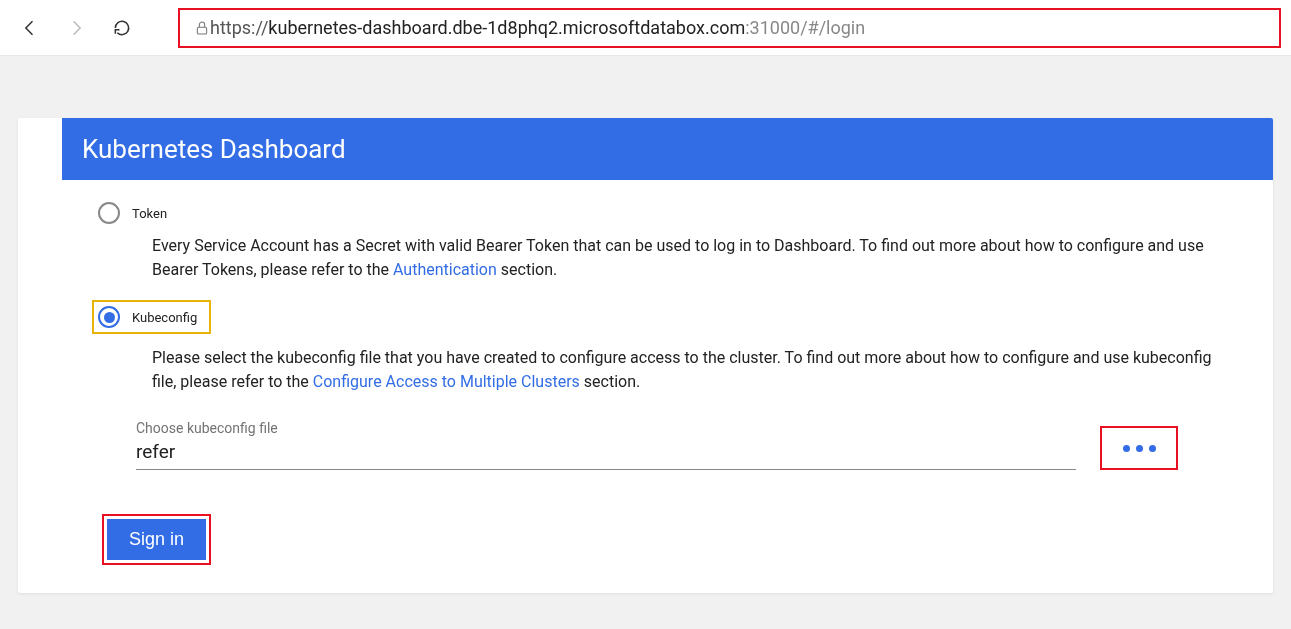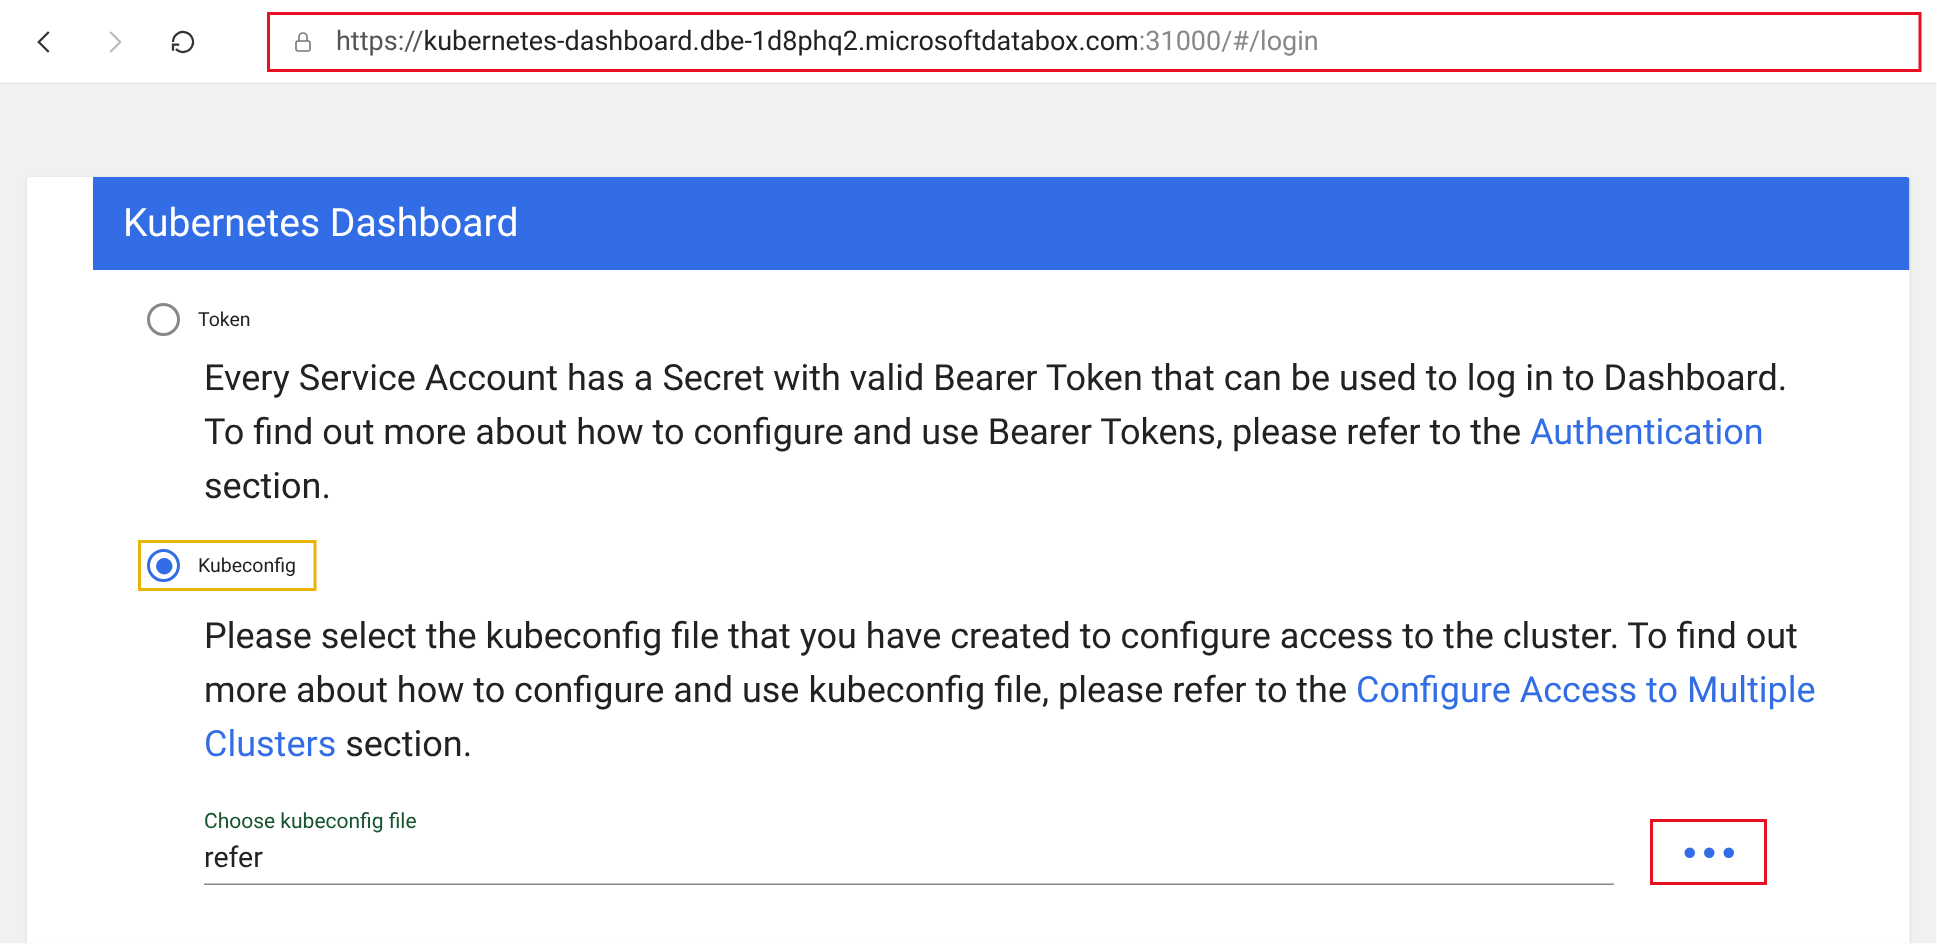--- a/index.html
+++ b/index.html
@@ -31,21 +31,20 @@
     .nav-btn svg { width: 20px; height: 20px; }
     .nav-btn.disabled svg { stroke: #bbb; }
     .url-container {
       flex: 1;
       display: flex;
       align-items: center;
       height: 40px;
       margin-left: 30px;
       border: 2px solid #e81123;
       padding: 0 14px;
-      gap: 14px;
     }
     .lock-icon svg { width: 16px; height: 18px; display: block; }
     .url-text {
       font-size: 18px;
       color: #555;
       white-space: nowrap;
     }
     .url-text .host { color: #222; }
     .url-text .port-path { color: #888; }
     .page-area {
@@ -99,24 +98,24 @@
       width: 11px;
       height: 11px;
       border-radius: 50%;
       background: #326de6;
     }
     .option-label {
       font-size: 13px;
       color: #222;
     }
     .option-desc {
-      font-size: 24px;
+      font-size: 16px;
       line-height: 1.5;
       color: #222;
-      margin-left: 38px;
+      margin-left: 54px;
       margin-right: 20px;
     }
     .option-desc a { color: #326de6; text-decoration: none; }
     .highlight-box-kubeconfig {
       display: inline-flex;
       align-items: center;
       gap: 12px;
       border: 2px solid #eab308;
       padding: 4px 12px 4px 4px;
       margin-left: -6px;
@@ -127,21 +126,21 @@
       display: flex;
       align-items: flex-end;
       gap: 24px;
     }
     .file-input-wrap {
       flex: 1;
       max-width: 940px;
     }
     .file-float-label {
       font-size: 14px;
-      color: #14532d;
+      color: #737373;
       margin-bottom: 4px;
     }
     .file-value {
       font-size: 19px;
       color: #222;
       padding-bottom: 6px;
       border-bottom: 1.5px solid #888;
     }
     .more-btn {
       border: 2px solid #e81123;

